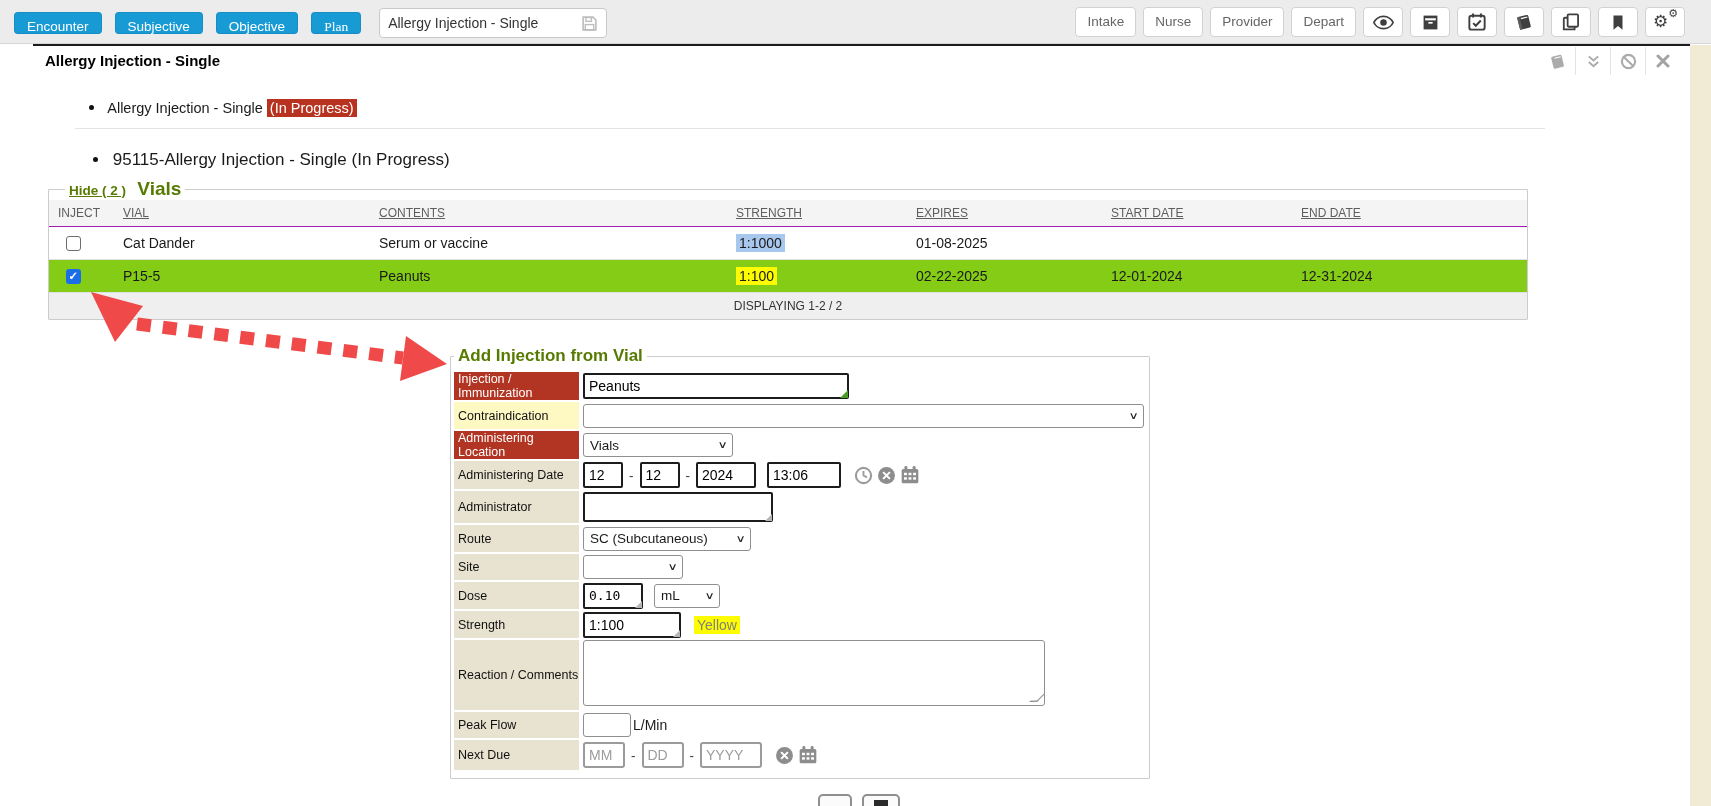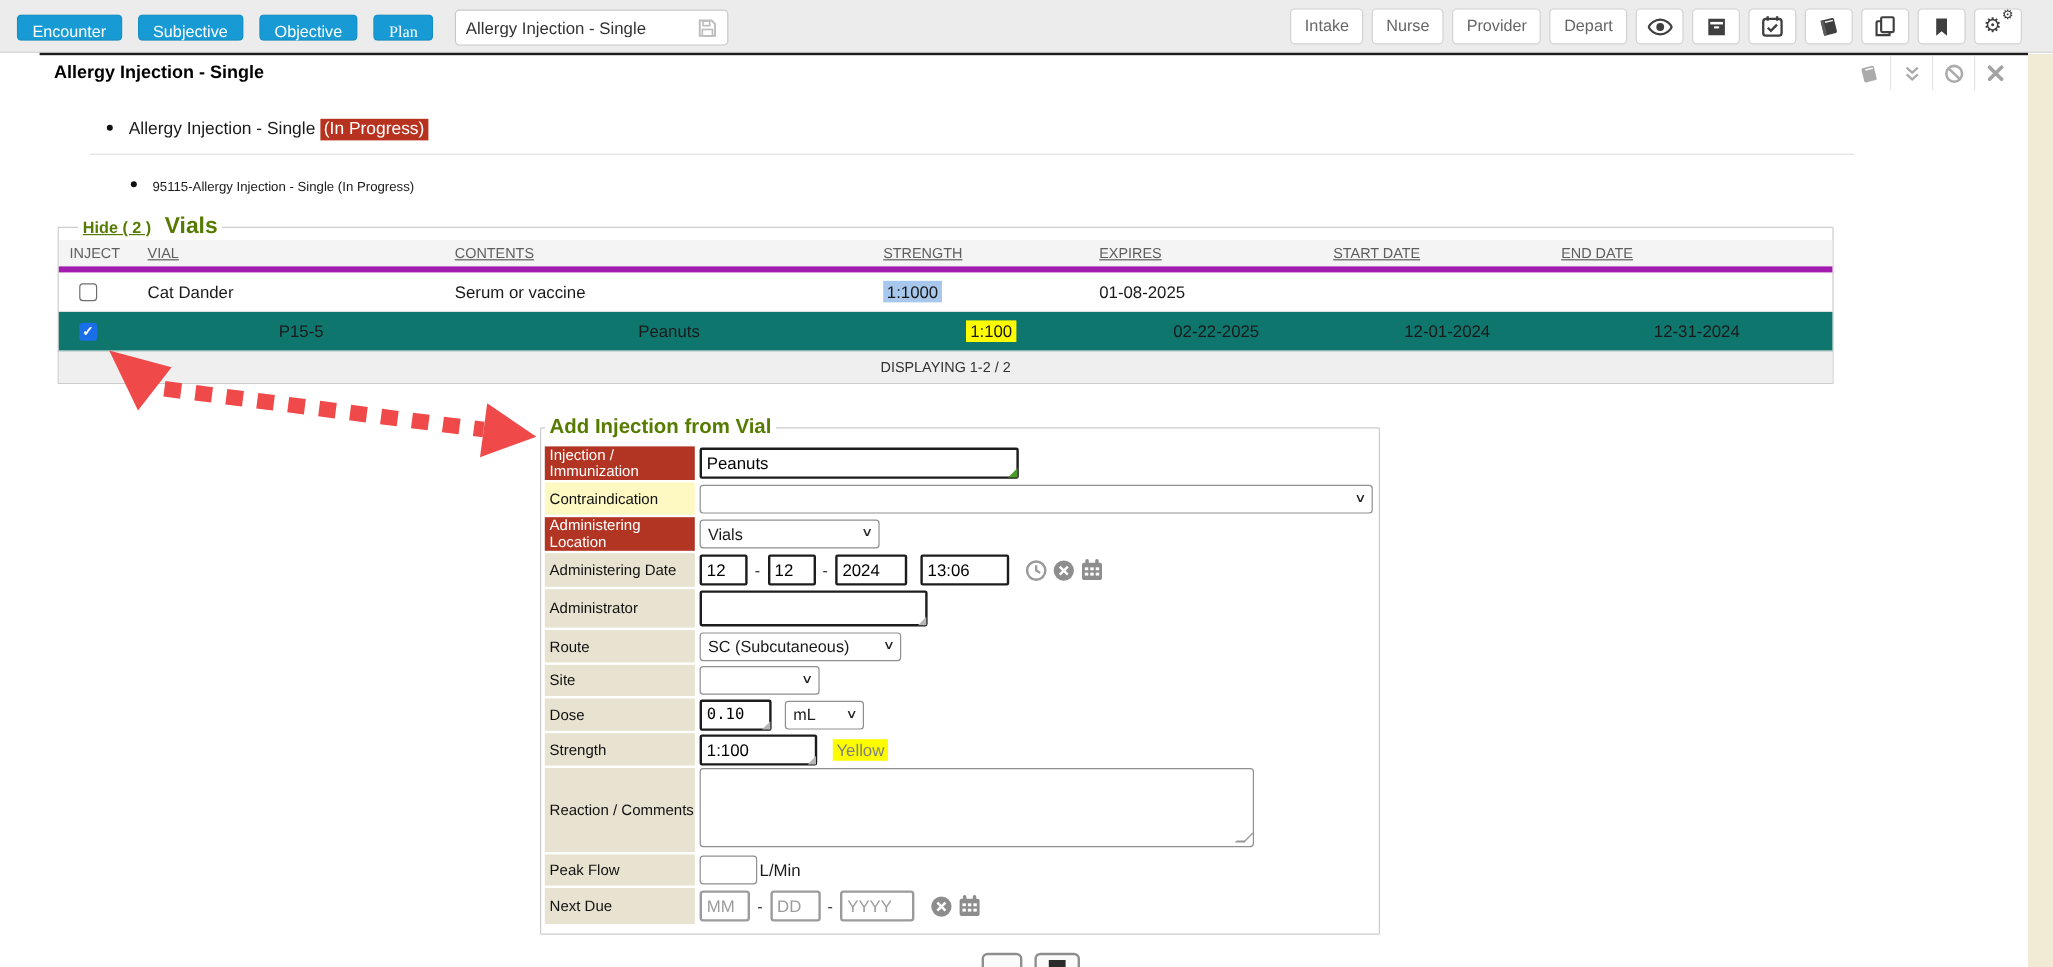--- a/index.html
+++ b/index.html
@@ -32,41 +32,41 @@
     background:#fff; border-top:2px solid #1c1c1c; overflow:hidden; }
   .panel-title-row { position:relative; height:30px; }
   .panel-title { position:absolute; left:12px; top:6px; font-size:15px; font-weight:bold; color:#000; }
   .panel-icons { position:absolute; right:10px; top:1px; display:flex; height:28px; }
   .panel-icons .cell { width:35px; display:flex; align-items:center; justify-content:center;
     border-left:1px solid #e3e3e3; color:#ababab; cursor:pointer; }
   .panel-icons .cell:first-child { border-left:none; }
 
   
   .bullet1 { position:absolute; left:56px; top:54px; font-size:14.5px; }
-  .bullet2 { position:absolute; left:76px; top:104px; font-size:11px; }
+  .bullet2 { position:absolute; left:60px; top:104px; font-size:17px; }
   .dot { display:inline-block; width:5px; height:5px; border-radius:50%; background:#111;
     margin-right:10px; vertical-align:3px; }
   .badge { color:#fff; padding:1px 3px; }
   .rule { position:absolute; left:42px; top:82px; width:1470px; height:1px; background:#e3e3e3; }
 
   
   fieldset { border:1px solid #ccc; border-radius:1px; }
   legend { font-weight:bold; padding:0 4px; }
   .vials-fs { position:absolute; left:15px; top:132px; width:1480px; padding:0 0 0 0; }
   .vials-fs legend { margin-left:16px; font-size:19px; }
   .hide-link { font-size:13.5px; text-decoration:underline; cursor:pointer; margin-right:6px; }
 
   
   .vtable { width:100%; }
   .vrow { display:grid; grid-template-columns:74px 256px 357px 180px 195px 190px 1fr; align-items:center; }
-  .vhead { height:27px; background:#f4f4f4; color:#5e5e5e; font-size:12px; border-bottom:5px solid #a21caf; }
+  .vhead { height:27px; background:#f4f4f4; color:#5e5e5e; font-size:12px; border-bottom:1px solid #a21caf; }
   .vhead .hcell { text-decoration:underline; cursor:pointer; }
   .vhead .hcell.plain { text-decoration:none; cursor:default; }
   .vbody { height:33px; font-size:14px; border-bottom:1px solid #e0e0e0; }
-  .vbody.alt { background:#0f766e;text-align:center; }
+  .vbody.alt { background:#84cc16; }
   .vcell:first-child, .hcell:first-child { padding-left:9px; }
   .vfoot { height:26px; background:#efefef; display:flex; align-items:center; justify-content:center;
     font-size:12px; color:#333; }
   .chip { display:inline-block; padding:1px 3px; }
   .cb { width:15px; height:15px; border:1.5px solid #6e6e6e; border-radius:3px; background:#fff;
     margin-left:8px; cursor:pointer; position:relative; }
   .cb.checked { border:none; }
   .cb.checked::after { content:"✓"; position:absolute; left:2.5px; top:0.5px; color:#fff;
     font-size:11.5px; font-weight:bold; }
 

